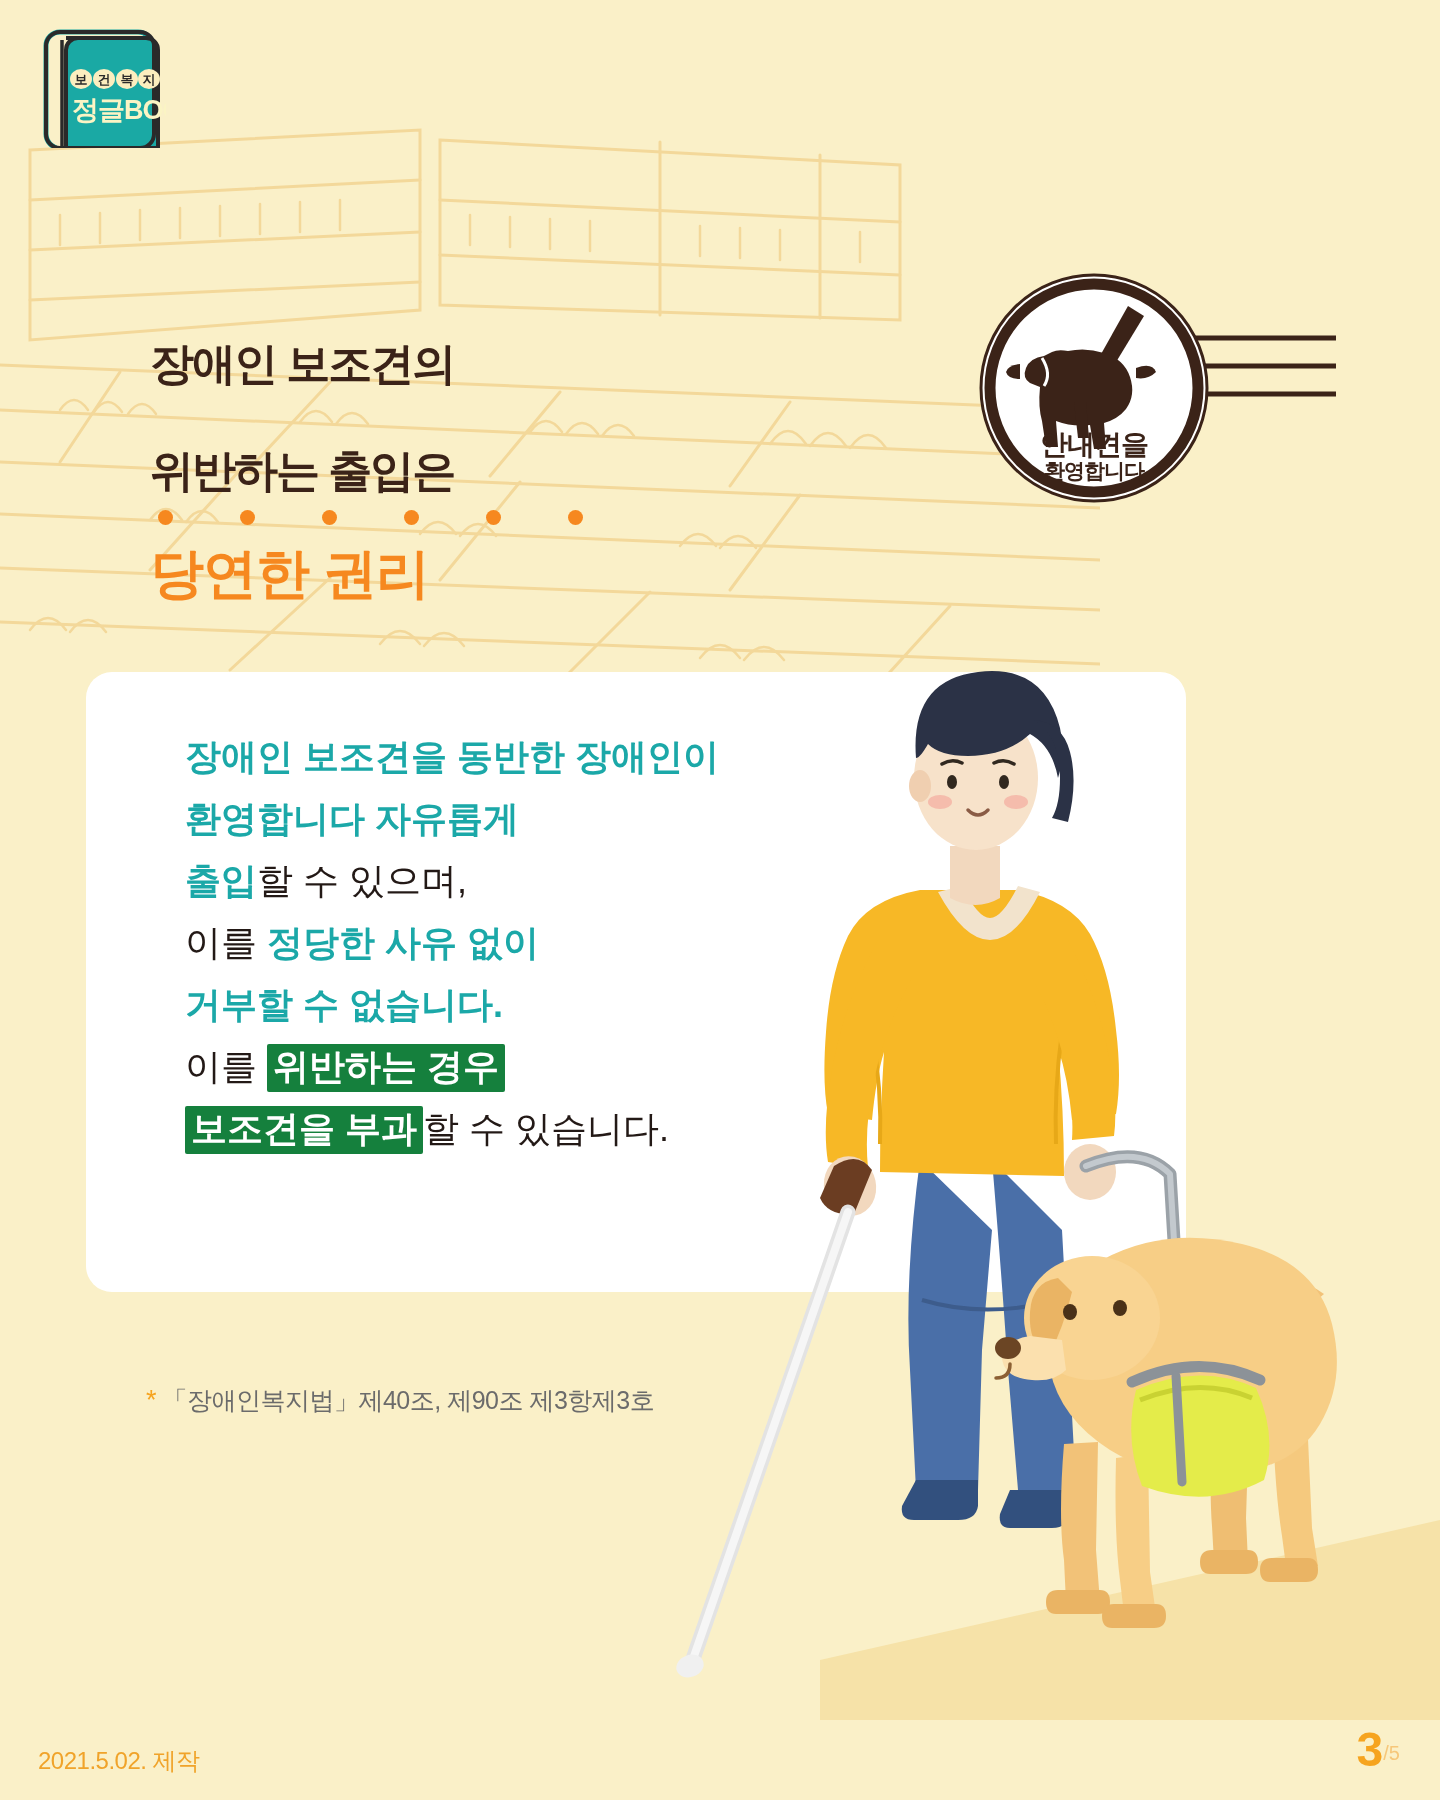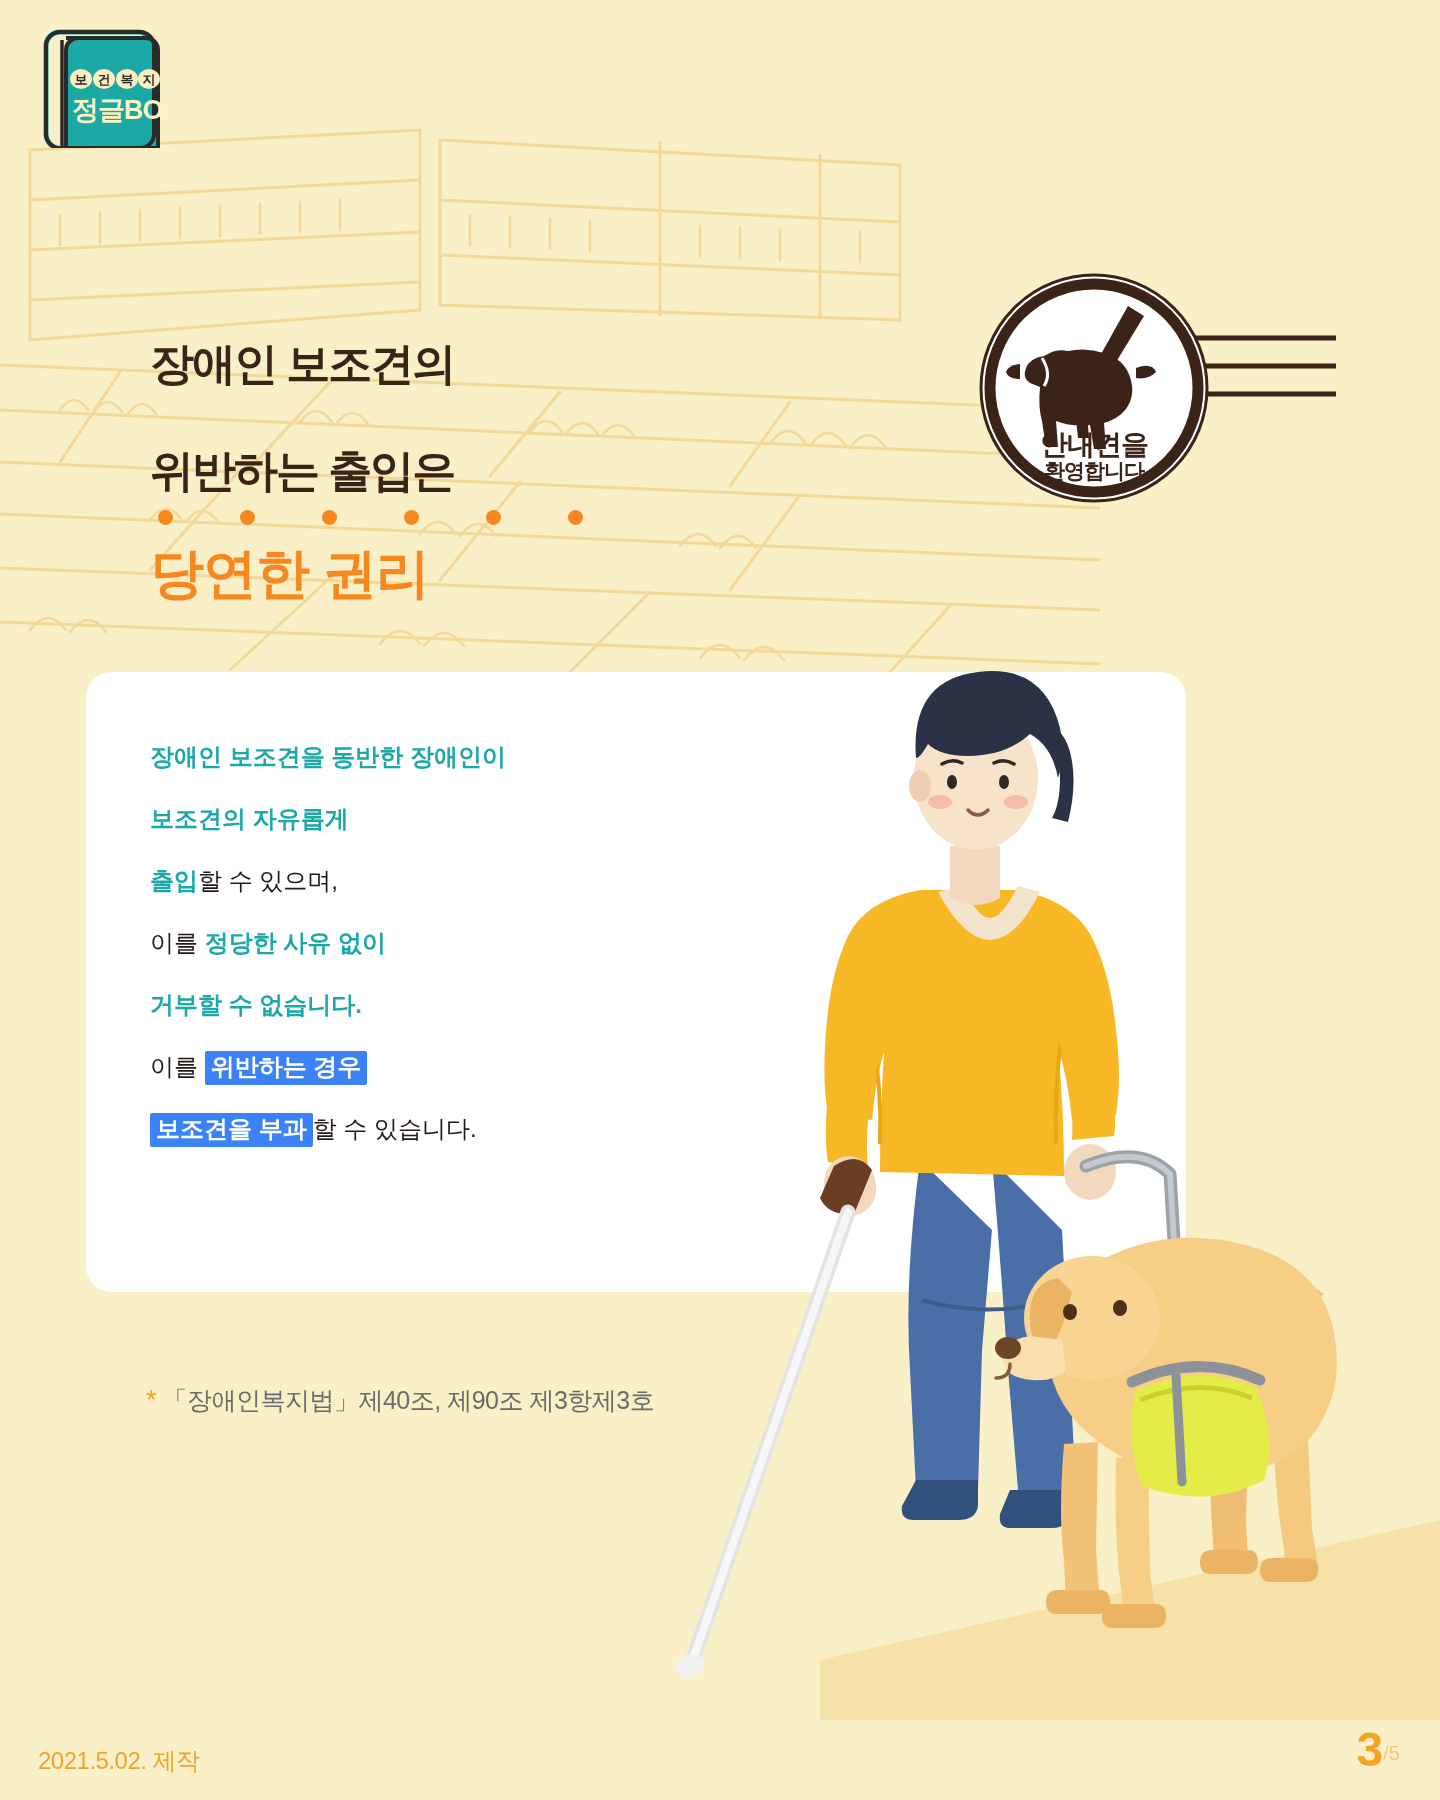--- a/index.html
+++ b/index.html
@@ -93,29 +93,30 @@
     background: #FFFFFF;
     border-radius: 26px;
   }
 
   #body-text {
     position: absolute;
     left: 150px; top: 726px;
     width: 780px;
   }
   .bt-line {
-    font-size: 24px;
+    font-size: 36px;
     line-height: 62px;
     color: #231916;
     white-space: nowrap;
     font-weight: 400;
+    margin-left: 35px;
   }
   .teal { color: #1BA8A8; font-weight: 800; }
   .hl   {
-    background: #3b82f6;
+    background: #15803d;
     color: #FFFFFF;
     font-weight: 800;
     padding: 2px 6px 5px 6px;
     border-radius: 2px;
   }
 
   #footnote {
     position: absolute;
     left: 146px; top: 1384px;
     font-size: 25px;
@@ -399,21 +400,21 @@
 
     <path d="M512 782 q66 -30 128 -2" stroke="#8C9298" stroke-width="11" fill="none" stroke-linecap="round"></path>
     <path d="M556 776 l6 106" stroke="#8C9298" stroke-width="9" fill="none" stroke-linecap="round"></path>
   </svg>
 
   <div id="body-text">
     <div class="bt-line">
       <span class="teal">장애인 보조견을 동반한 장애인이</span>
     </div>
     <div class="bt-line">
-      <span class="teal">보조견의 자유롭게</span>
+      <span class="teal">환영합니다 자유롭게</span>
     </div>
     <div class="bt-line">
       <span class="teal">출입</span><span>할 수 있으며,</span>
     </div>
     <div class="bt-line">
       <span>이를 </span><span class="teal">정당한 사유 없이</span>
     </div>
     <div class="bt-line">
       <span class="teal">거부할 수 없습니다.</span>
     </div>

